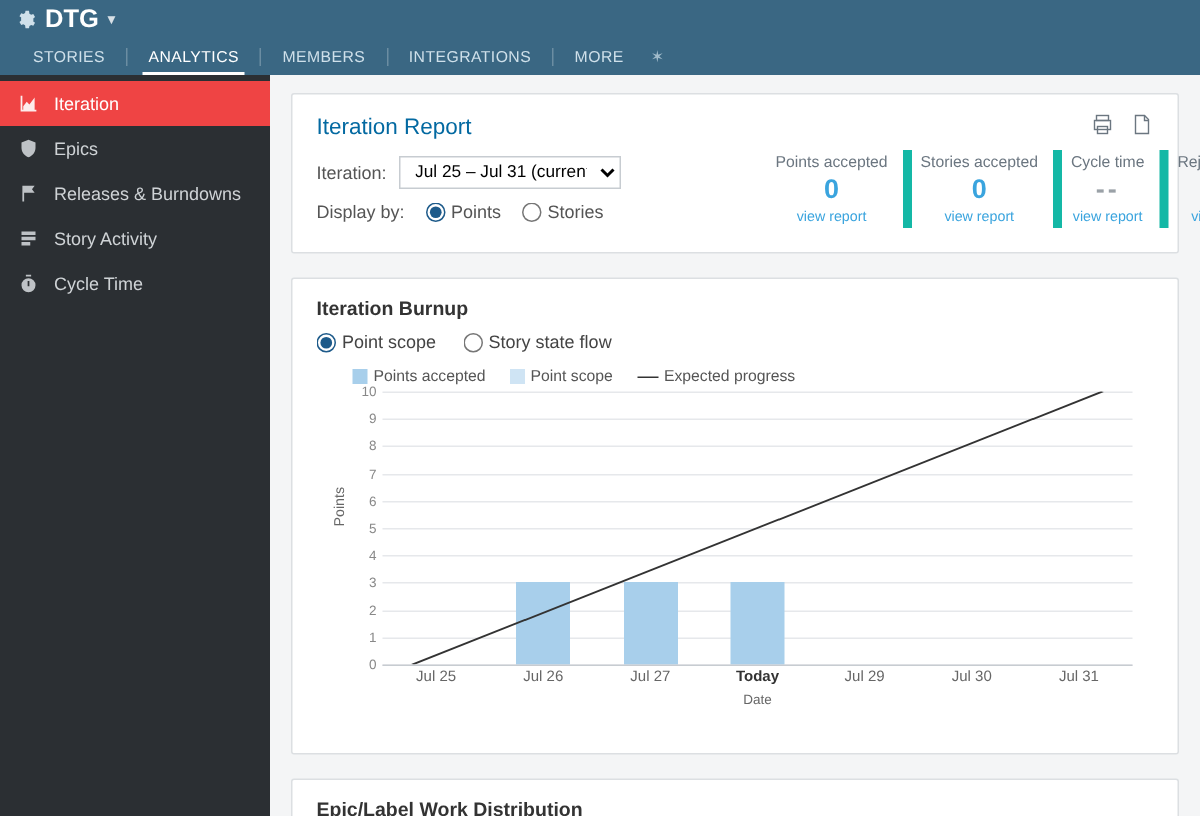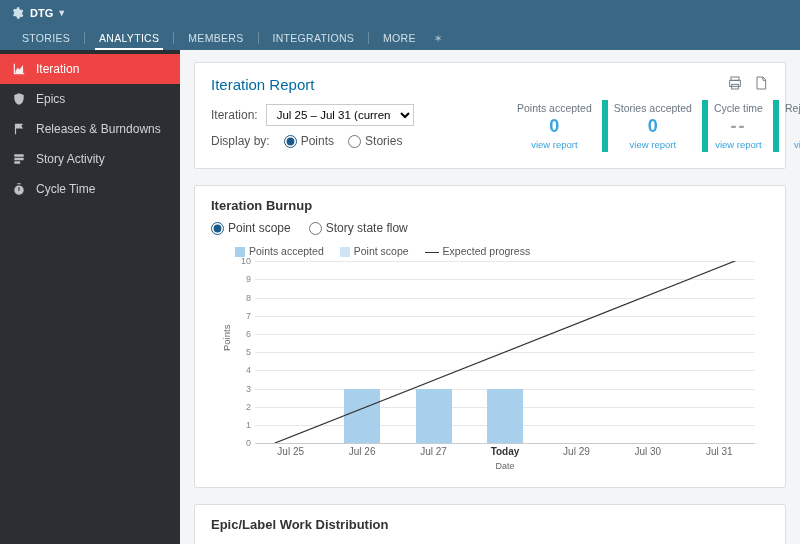--- a/index.html
+++ b/index.html
@@ -1,19 +1,19 @@
 <!DOCTYPE html>
 <html><head>
 <meta charset="utf-8">
 <style>
 *{box-sizing:border-box;margin:0;padding:0;font-family:"Helvetica Neue",Arial,sans-serif}
 body{background:#fff;width:800px;height:544px;overflow:hidden;font-size:12px;color:#444}
 .topbar{background:#3a6783;height:26px;display:flex;align-items:center;padding:0 10px;color:#fff}
 .topbar .gear{width:14px;height:14px;margin-right:6px;display:inline-block}
-.topbar .proj{font-weight:600;font-size:11px}
+.topbar .proj{font-weight:600;font-size:17px}
 .topbar .caret{margin-left:4px;font-size:9px;opacity:.8}
 .tabbar{background:#3a6783;height:24px;display:flex;align-items:flex-end;padding:0 10px;color:#cfe0ea;font-size:10.5px}
 .tabbar .tab{padding:0 12px 6px;cursor:pointer;position:relative;letter-spacing:.3px}
 .tabbar .tab.active{color:#fff}
 .tabbar .tab.active::after{content:"";position:absolute;left:8px;right:8px;bottom:0;height:2px;background:#fff}
 .tabbar .sep{width:1px;height:12px;background:rgba(255,255,255,.25);margin:0 2px 6px}
 .tabbar .pin{margin-left:6px;margin-bottom:6px;opacity:.7}
 .shell{display:flex;height:calc(544px - 50px)}
 .sidebar{width:180px;min-width:180px;background:#2b2f33;color:#cfd3d6;display:flex;flex-direction:column;padding-top:4px}
 .side-item{display:flex;align-items:center;gap:10px;padding:8px 12px;font-size:12px;cursor:pointer}
@@ -186,21 +186,21 @@
           <div class="lnk">view report</div>
         </div>
         <div class="stat">
           <div class="t">Rejection rate</div>
           <div class="v red">0%</div>
           <div class="lnk">view report</div>
         </div>
       </div>
     </div>
 
-    <div class="card" style="padding-bottom:26px">
+    <div class="card" style="padding-bottom:41px">
       <h3>Iteration Burnup</h3>
       <div class="mode">
         <label class="radio">
             <input type="radio" checked="" style="">
             <span>Point scope</span>
           </label>
         <label class="radio">
             <input type="radio" style="">
             <span>Story state flow</span>
           </label>

